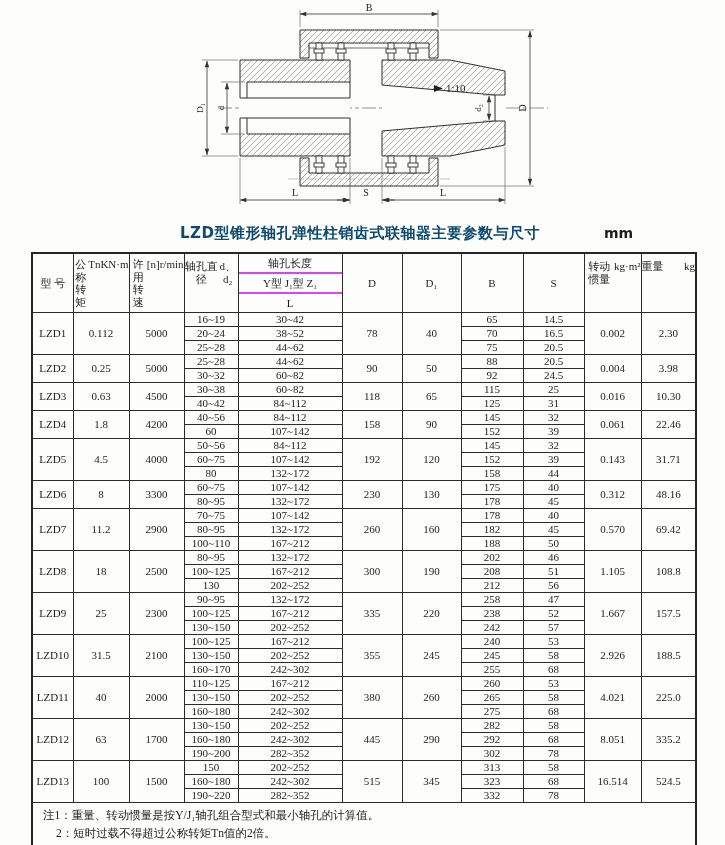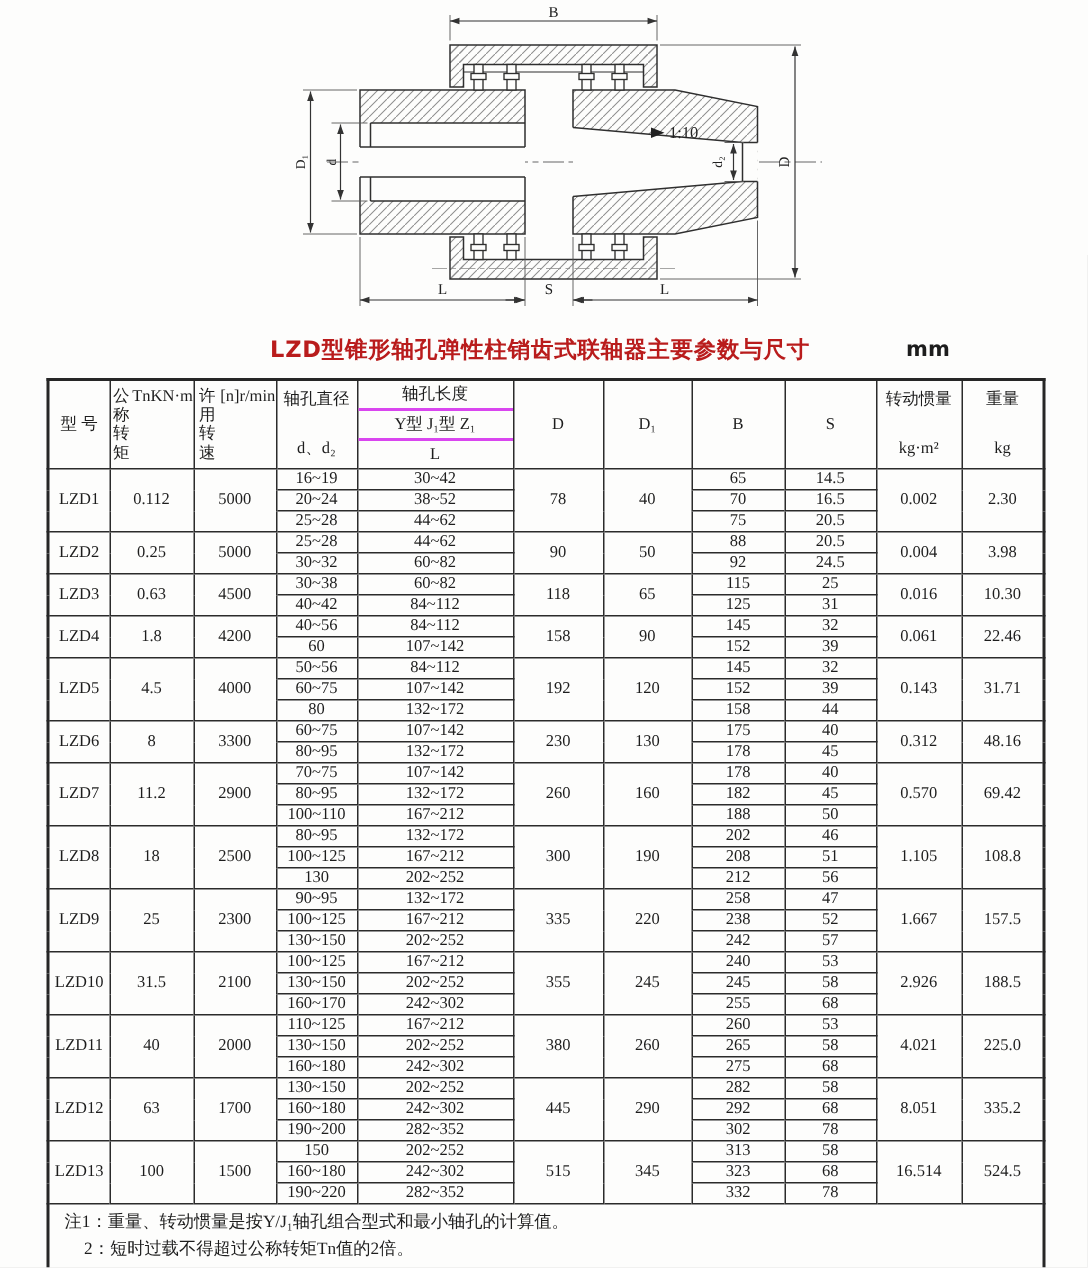--- a/index.html
+++ b/index.html
@@ -9,37 +9,37 @@
     font-family:"Liberation Serif","DejaVu Serif",serif; color:#1d1d1d;
   }
   
   .drawing { position:absolute; left:0; top:0; }
   .drawing text { font-family:"Liberation Serif","DejaVu Serif",serif; fill:#222; }
   
   .title-row { position:absolute; left:0; top:224px; width:725px; height:24px; }
   .doc-title {
     position:absolute; left:120px; width:480px; text-align:center;
     font-family:"DejaVu Sans","Liberation Sans",sans-serif; font-weight:700;
-    font-size:15px; letter-spacing:0.5px; color:#b91c1c;
+    font-size:15px; letter-spacing:0.5px; color:#0c4a6e;
   }
   .unit { position:absolute; left:604px; top:1px; font-family:"DejaVu Sans","Liberation Sans",sans-serif; font-size:14px; font-weight:600; }
   
   table.params {
     position:absolute; left:31px; top:252px; width:664px;
     border-collapse:collapse; table-layout:fixed;
     border:2px solid #262626;
     font-size:11px;
   }
   table.params th, table.params td {
     border-left:1px solid #2b2b2b; padding:0; text-align:center; vertical-align:middle;
     font-weight:normal; line-height:1.15;
   }
   thead th { border-bottom:1px solid #2b2b2b; height:58px; font-size:11px; }
   .hstack { display:flex; flex-direction:row; justify-content:space-between; height:50px; padding:3px 0; }
-  .hstack2 { display:flex; flex-direction:column; justify-content:space-between; height:46px; padding:5px 0; }
+  .hstack2 { display:flex; flex-direction:row; justify-content:space-between; height:46px; padding:5px 0; }
   .h3cells { display:flex; flex-direction:column; height:58px; }
   .h3cells > div { flex:1; display:flex; align-items:center; justify-content:center; }
   .h3cells > div:nth-child(1), .h3cells > div:nth-child(2) { border-bottom:2px solid #d946ef; }
   tbody td { height:13px; }
   tr.gstart td { border-top:1px solid #2b2b2b; }
   tr.cont td.sub { border-top:1px solid #2b2b2b; }
   tr.notes-row td {
     border-top:1px solid #2b2b2b; text-align:left; padding:4px 6px 6px 10px;
     font-size:11.5px; line-height:1.55;
   }

